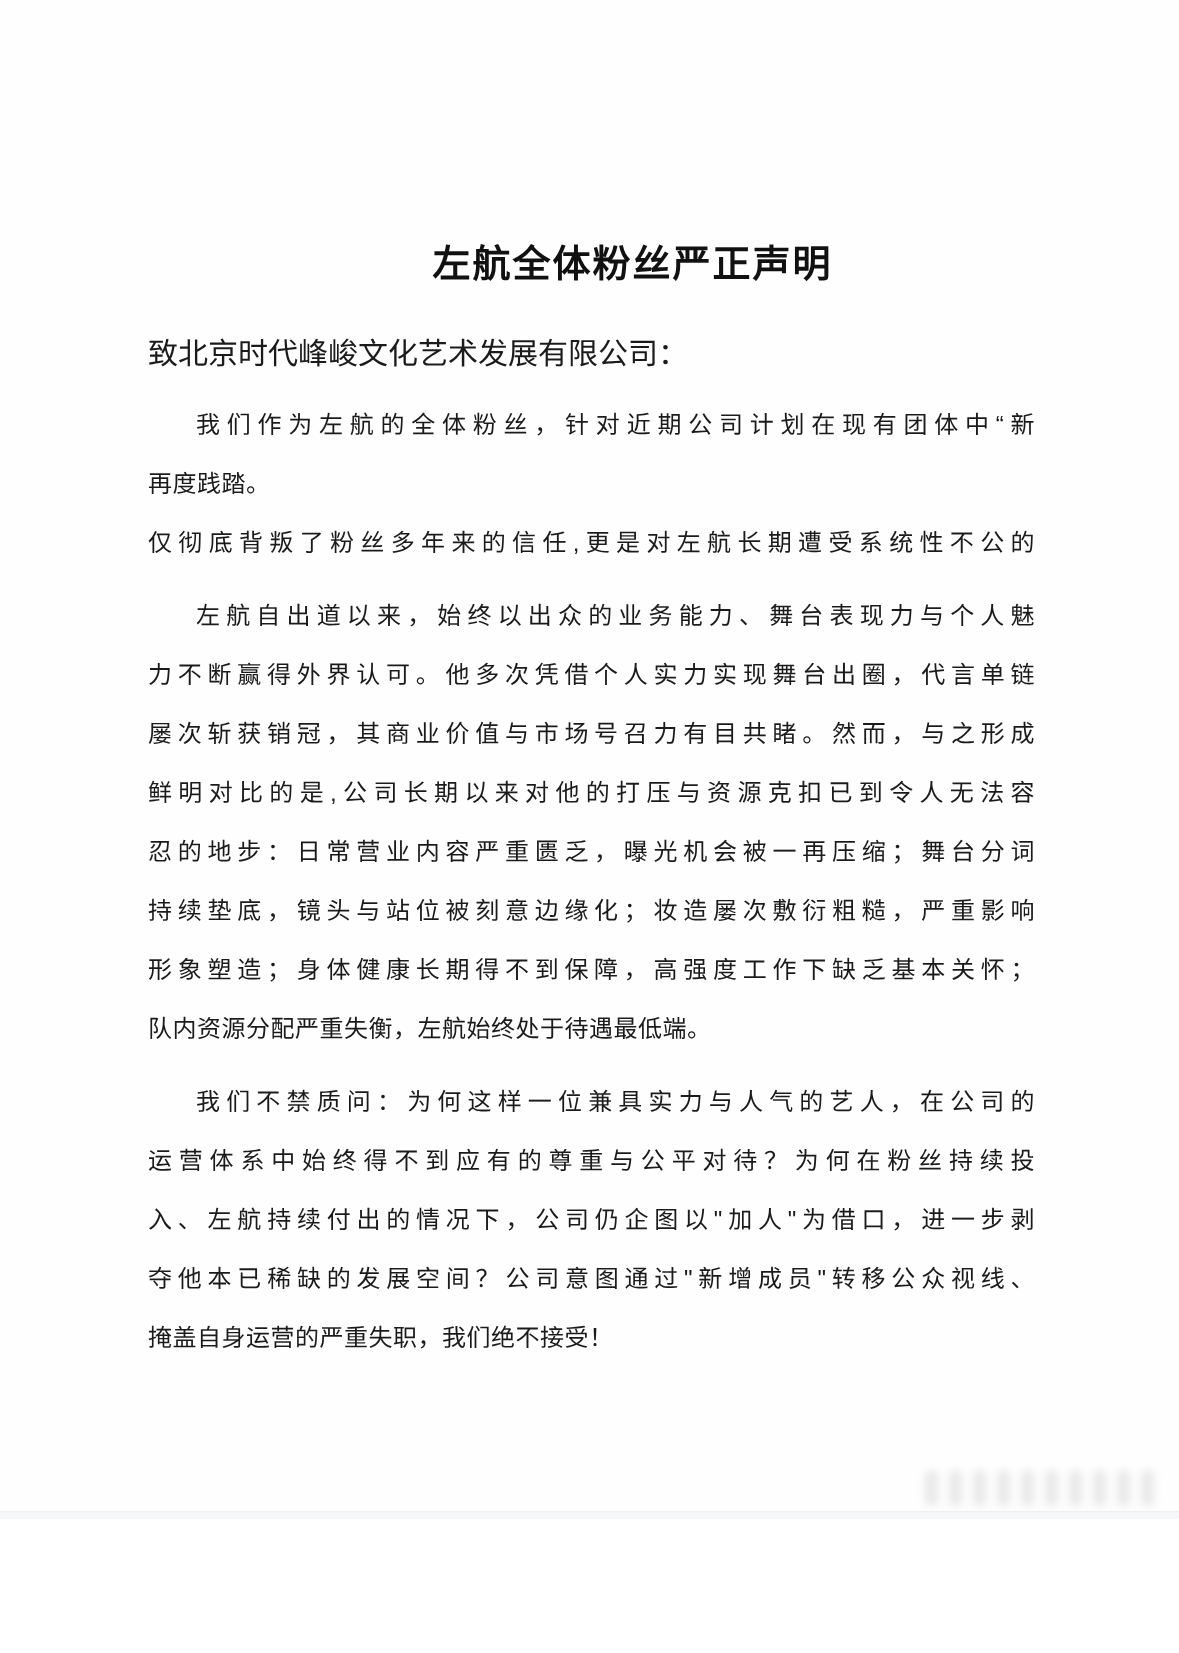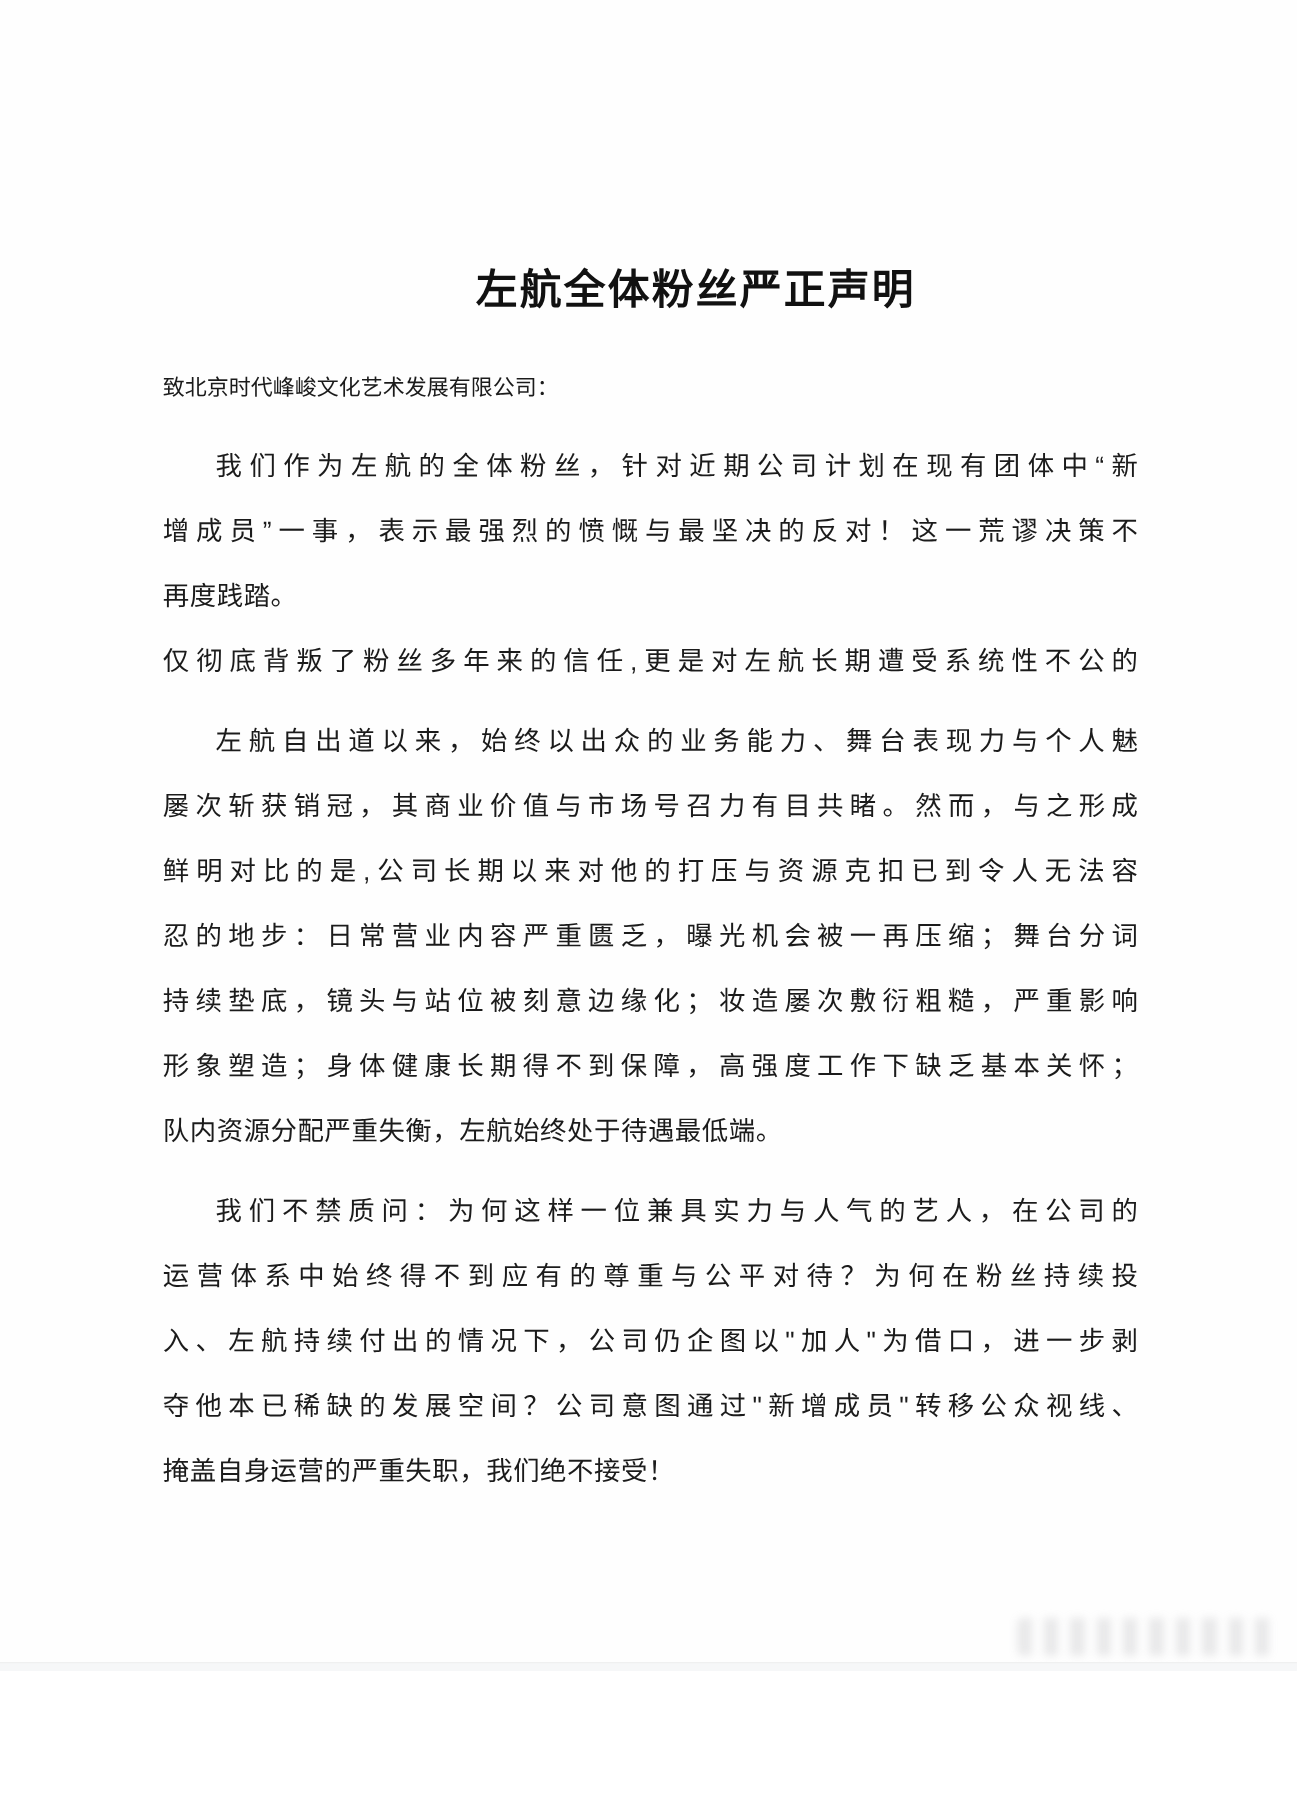--- a/index.html
+++ b/index.html
@@ -25,21 +25,21 @@
     font-size: 38px;
     line-height: 52px;
     font-weight: 700;
     text-align: center;
     padding-left: 82px;        
     letter-spacing: 2px;
     color: #111111;
   }
   .salutation {
     margin-top: 34px;
-    font-size: 20px;
+    font-size: 30px;
     line-height: 59px;
     color: #1b1b1b;
   }
   .body-text {
     margin-top: 12px;
     font-size: 24px;
     color: #1b1b1b;
   }
   .paragraph + .paragraph { margin-top: 14px; }
   .line {
@@ -80,26 +80,26 @@
 
 <div class="page">
   <div class="content">
     <h1 class="title">左航全体粉丝严正声明</h1>
 
     <p class="salutation">致北京时代峰峻文化艺术发展有限公司：</p>
 
     <div class="body-text" id="paragraphs">
         <div class="paragraph">
           <div class="line first">我们作为左航的全体粉丝，针对近期公司计划在现有团体中“新</div>
-          <div class="line">增成员”一事，表示最强烈的愤慨与最坚决的反对！这一荒谬决策不</div>
           <div class="line last">再度践踏。</div>
           <div class="line">仅彻底背叛了粉丝多年来的信任,更是对左航长期遭受系统性不公的</div>
         </div>
         <div class="paragraph">
           <div class="line first">左航自出道以来，始终以出众的业务能力、舞台表现力与个人魅</div>
+          <div class="line">力不断赢得外界认可。他多次凭借个人实力实现舞台出圈，代言单链</div>
           <div class="line">屡次斩获销冠，其商业价值与市场号召力有目共睹。然而，与之形成</div>
           <div class="line">鲜明对比的是,公司长期以来对他的打压与资源克扣已到令人无法容</div>
           <div class="line">忍的地步：日常营业内容严重匮乏，曝光机会被一再压缩；舞台分词</div>
           <div class="line">持续垫底，镜头与站位被刻意边缘化；妆造屡次敷衍粗糙，严重影响</div>
           <div class="line">形象塑造；身体健康长期得不到保障，高强度工作下缺乏基本关怀；</div>
           <div class="line last">队内资源分配严重失衡，左航始终处于待遇最低端。</div>
         </div>
         <div class="paragraph">
           <div class="line first">我们不禁质问：为何这样一位兼具实力与人气的艺人，在公司的</div>
           <div class="line">运营体系中始终得不到应有的尊重与公平对待？为何在粉丝持续投</div>

